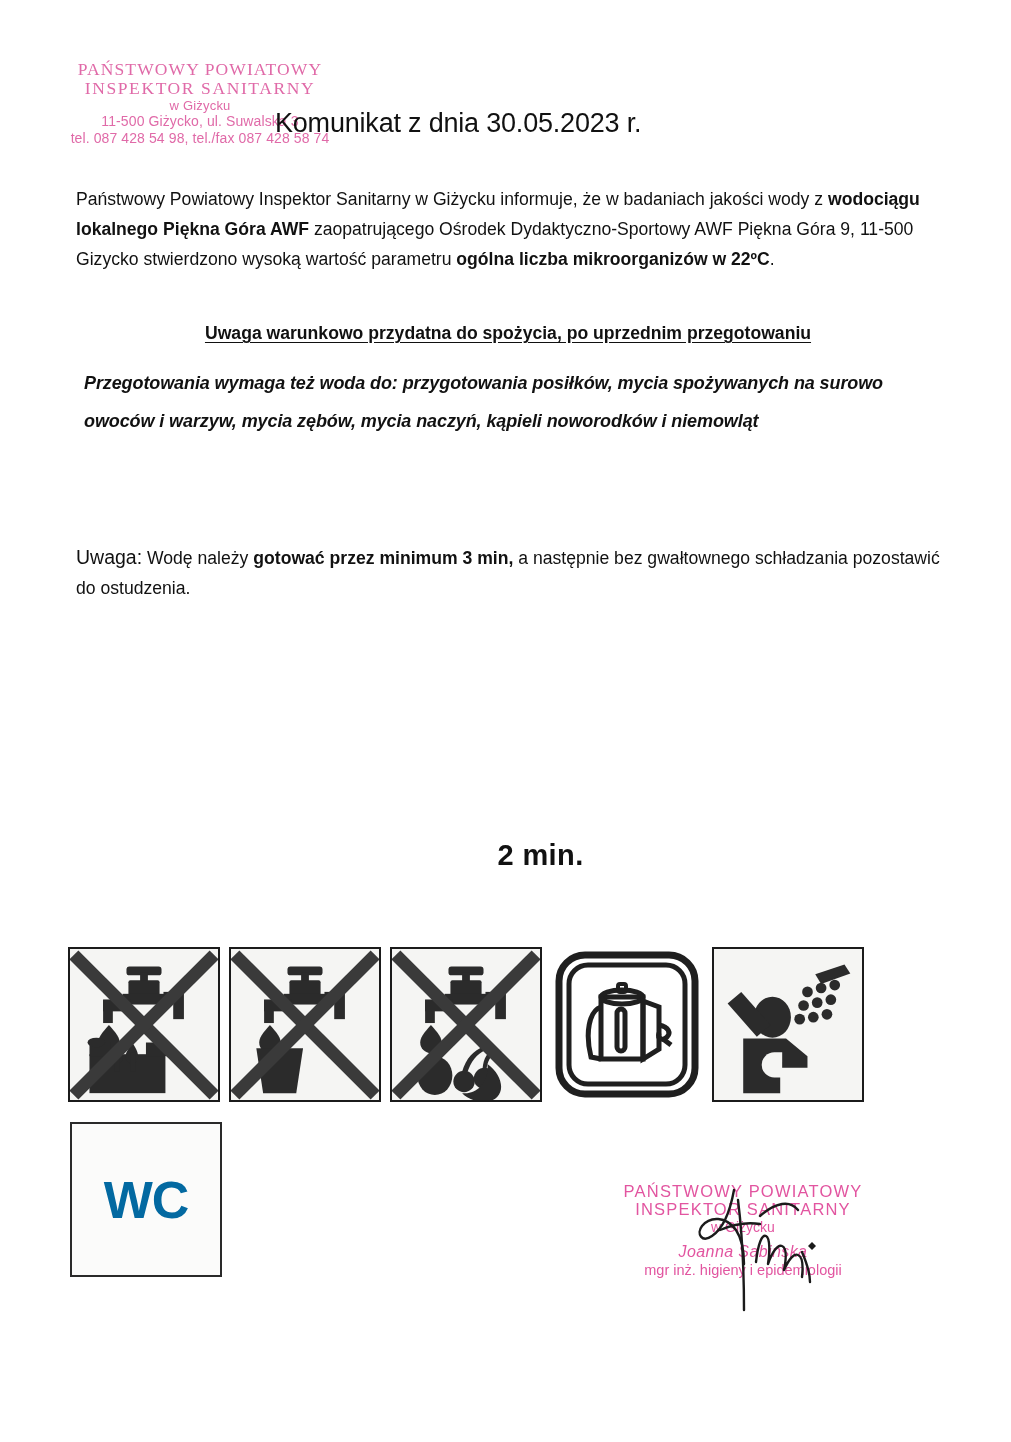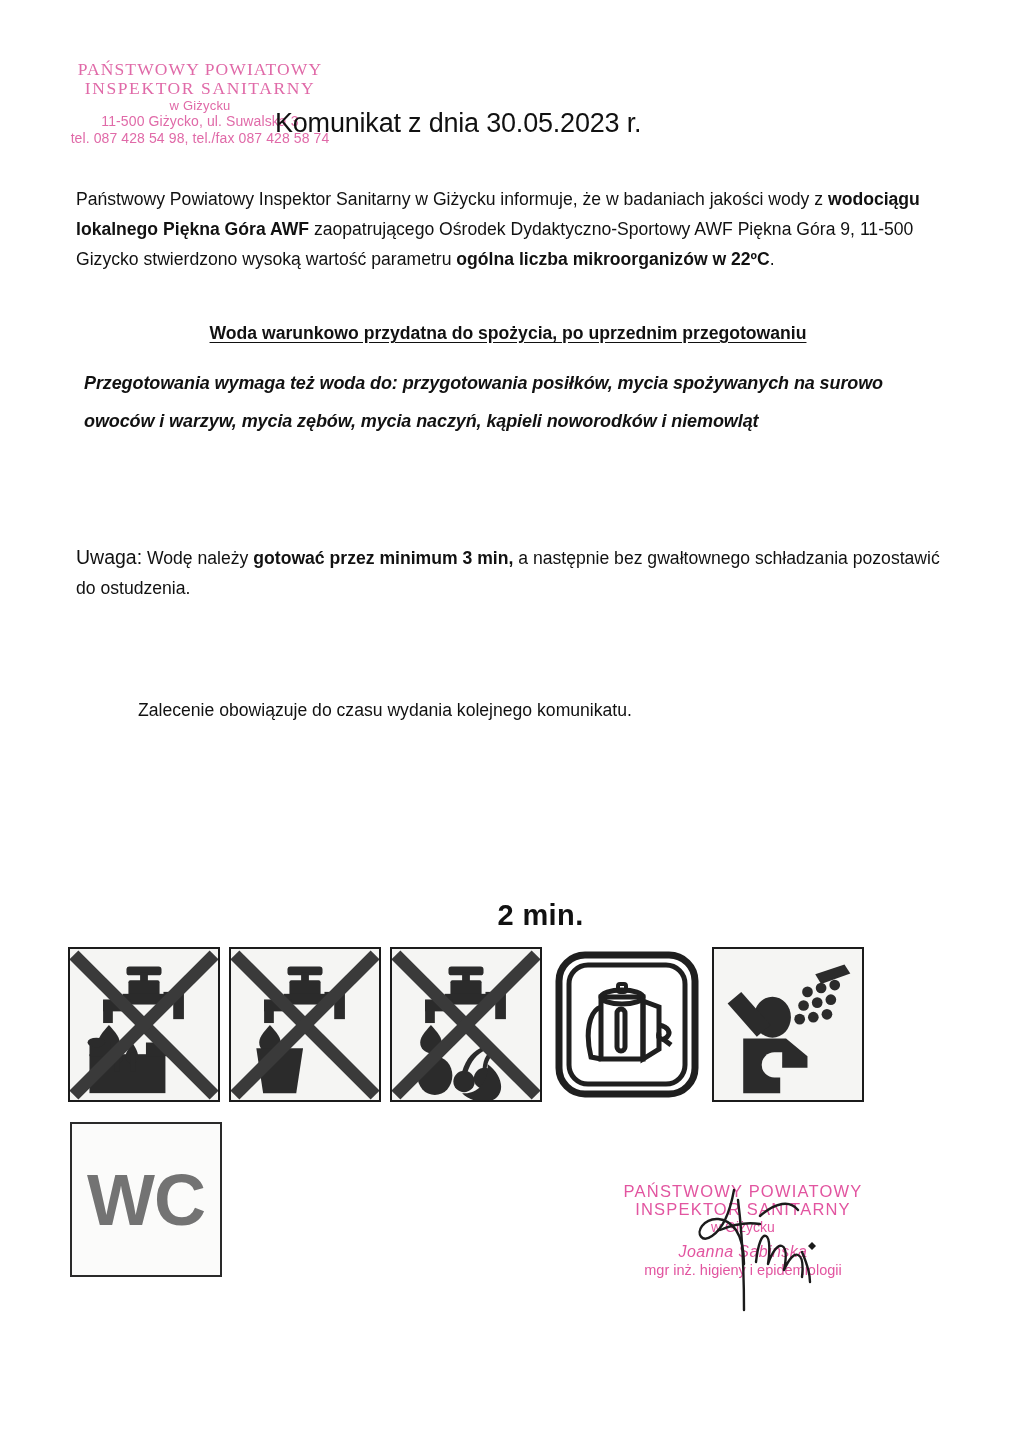--- a/index.html
+++ b/index.html
@@ -114,21 +114,21 @@
   .uwaga-line .uwaga-word { font-weight: normal; font-size: 19.5px; }
 
   .bold-block { font-weight: bold; font-size: 18px; line-height: 38px; }
 
   .indent-line { text-indent: 62px; font-size: 17.6px; line-height: 30px; }
 
   
   .two-min {
     position: absolute;
     left: 0;
-    top: 899px;
+    top: 839px;
     width: 901px;
     text-align: center;
     font-size: 29px;
     font-weight: bold;
     letter-spacing: .4px;
     padding-left: 180px;
     box-sizing: border-box;
   }
 
   
@@ -162,24 +162,24 @@
     width: 152px;
     height: 155px;
     border: 2px solid #2a2a2a;
     background: #fbfbfa;
     display: flex;
     align-items: center;
     justify-content: center;
     box-sizing: border-box;
   }
   .wc-text {
-    font-size: 72px;
+    font-size: 52px;
     font-weight: bold;
     letter-spacing: -1px;
-    color: #737373;
+    color: #0369a1;
     line-height: 1;
   }
 
   
   .sig-stamp {
     position: absolute;
     left: 608px;
     top: 1182px;
     width: 270px;
     color: #e255a0;
@@ -225,37 +225,36 @@
 </div>
 
 <div class="doc-title">Komunikat z dnia 30.05.2023 r.</div>
 
 <div class="body-wrap">
 
   <p class="para p-intro"><span>Państwowy Powiatowy Inspektor Sanitarny w Giżycku informuje, że w badaniach jakości wody z </span><b>wodociągu lokalnego Piękna Góra AWF</b><span>  zaopatrującego Ośrodek Dydaktyczno-Sportowy AWF Piękna Góra 9, 11-500 Gizycko stwierdzono wysoką wartość parametru </span><b>ogólna liczba mikroorganizów w 22ºC</b><span>.</span></p>
 
   <div class="gap-a"></div>
 
-  <p class="heading-underline">Woda warunkowo przydatna do spożycia, po uprzednim przegotowaniu</p>
+  <p class="heading-underline">Uwaga warunkowo przydatna do spożycia, po uprzednim przegotowaniu</p>
 
   <p class="italic-block">Przegotowania wymaga też woda do: przygotowania posiłków, mycia spożywanych na surowo owoców i warzyw, mycia zębów, mycia naczyń, kąpieli noworodków i niemowląt</p>
 
   <div class="gap-b"></div>
 
 
   <div class="gap-c"></div>
 
   <p class="para uwaga-line"><span class="uwaga-word">Uwaga:</span><span> Wodę należy </span><b>gotować przez minimum 3 min,</b><span> a następnie bez gwałtownego schładzania pozostawić do ostudzenia.</span></p>
 
   <div class="gap-d"></div>
 
 
   <div class="gap-e"></div>
 
-  <p class="para indent-line">Zalecenie obowiązuje do czasu wydania kolejnego komunikatu.</p>
 </div>
 
 <div class="two-min">2 min.</div>
 
 <div class="picto-row">
 
   <div class="picto-box">
     <svg viewBox="0 0 152 155" xmlns="http://www.w3.org/2000/svg" aria-hidden="true">
       <g fill="#2b2b2b">
 

